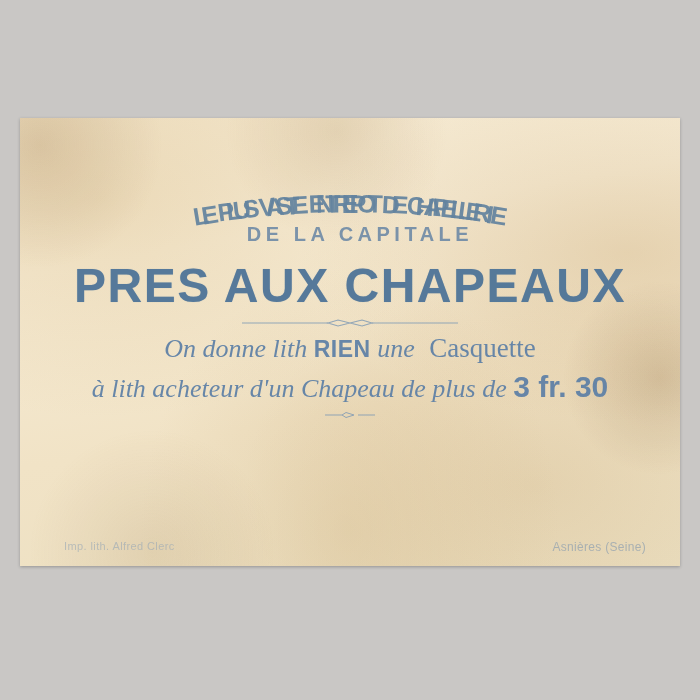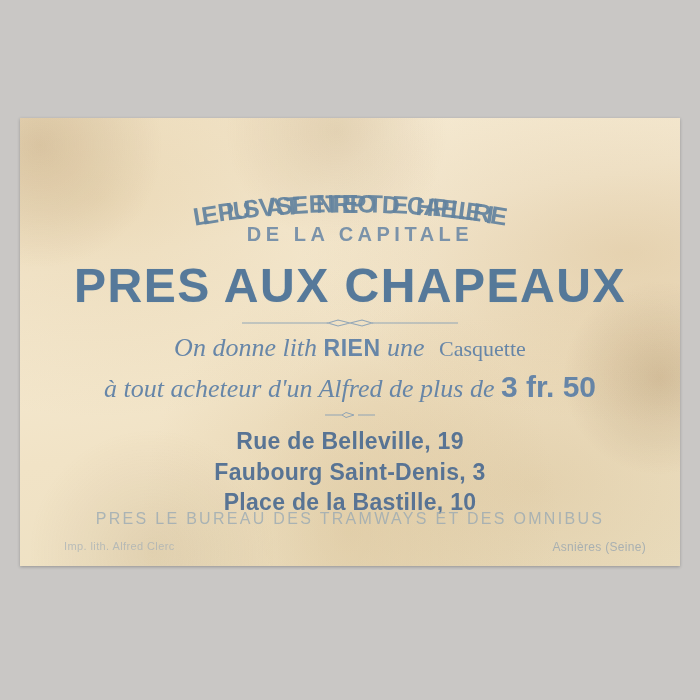--- a/index.html
+++ b/index.html
@@ -133,21 +133,21 @@
   .promo1 .big {
     font-style: normal;
     font-family: "Liberation Sans", sans-serif;
     font-weight: 700;
     font-size: 23px;
     letter-spacing: 0.5px;
   }
   .promo1 .semi {
     font-style: normal;
     font-family: "Liberation Serif", serif;
-    font-size: 22px;
+    font-size: 27px;
     margin-left: 8px;
   }
 
   .promo2 {
     position: absolute;
     left: 0;
     right: 0;
     top: 252px;
     font-family: "Liberation Serif", serif;
     font-style: italic;
@@ -265,37 +265,31 @@
           <path d="M88 5 l10 -3 l12 3 l-12 3 z"></path>
           <path d="M132 5 l-10 -3 l-12 3 l12 3 z"></path>
         </svg>
       </div>
 
       <div class="promo1">
         <span>On donne lith </span><span class="big">RIEN</span><span> une </span><span class="semi">Casquette</span>
       </div>
 
       <div class="promo2">
-        <span>à tout acheteur d'un Alfred de plus de </span><span class="price">3 fr. 50</span>
+        <span>à lith acheteur d'un Chapeau de plus de </span><span class="price">3 fr. 30</span>
       </div>
 
       <div class="rule rule-small">
         <svg width="52" height="8" viewBox="0 0 52 8" fill="none" stroke="currentColor" stroke-width="1">
           <path d="M1 4 H18"></path>
           <path d="M34 4 H51"></path>
           <path d="M18 4 l4 -2.5 l8 2.5 l-8 2.5 z"></path>
         </svg>
       </div>
 
-      <div class="addresses">
-        <div class="addr">Rue de Belleville, 19</div>
-        <div class="addr">Faubourg Saint-Denis, 3</div>
-        <div class="addr">Place de la Bastille, 10</div>
-      </div>
-
-      <div class="near">PRES LE BUREAU DES TRAMWAYS ET DES OMNIBUS</div>
+
 
       <div class="footer-left">Imp. lith. Alfred Clerc</div>
       <div class="footer-right">Asnières (Seine)</div>
 
     </div>
   </div>
 </div>
 
 </body></html>

